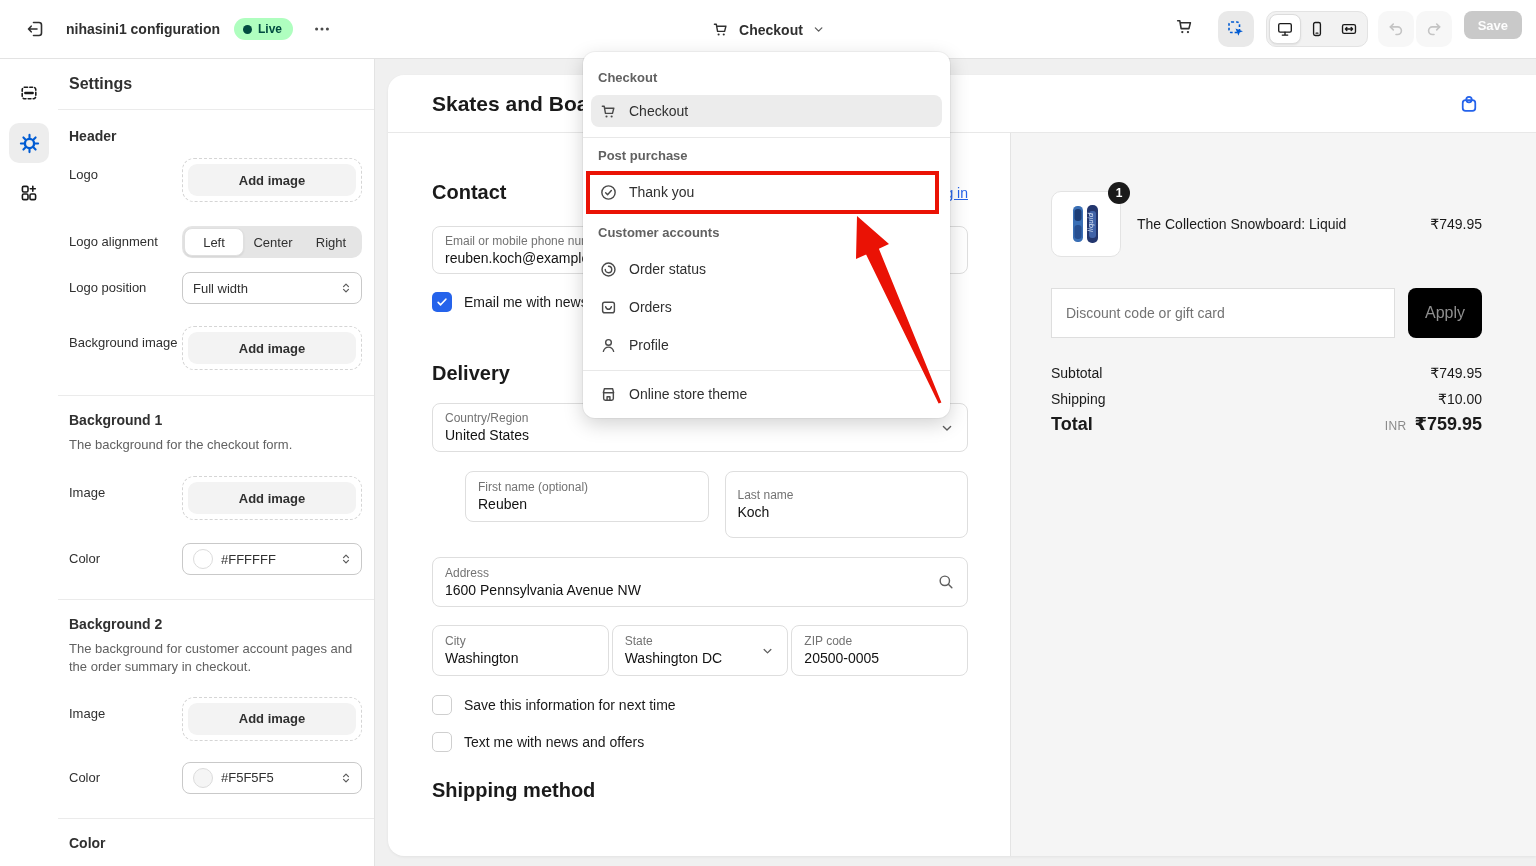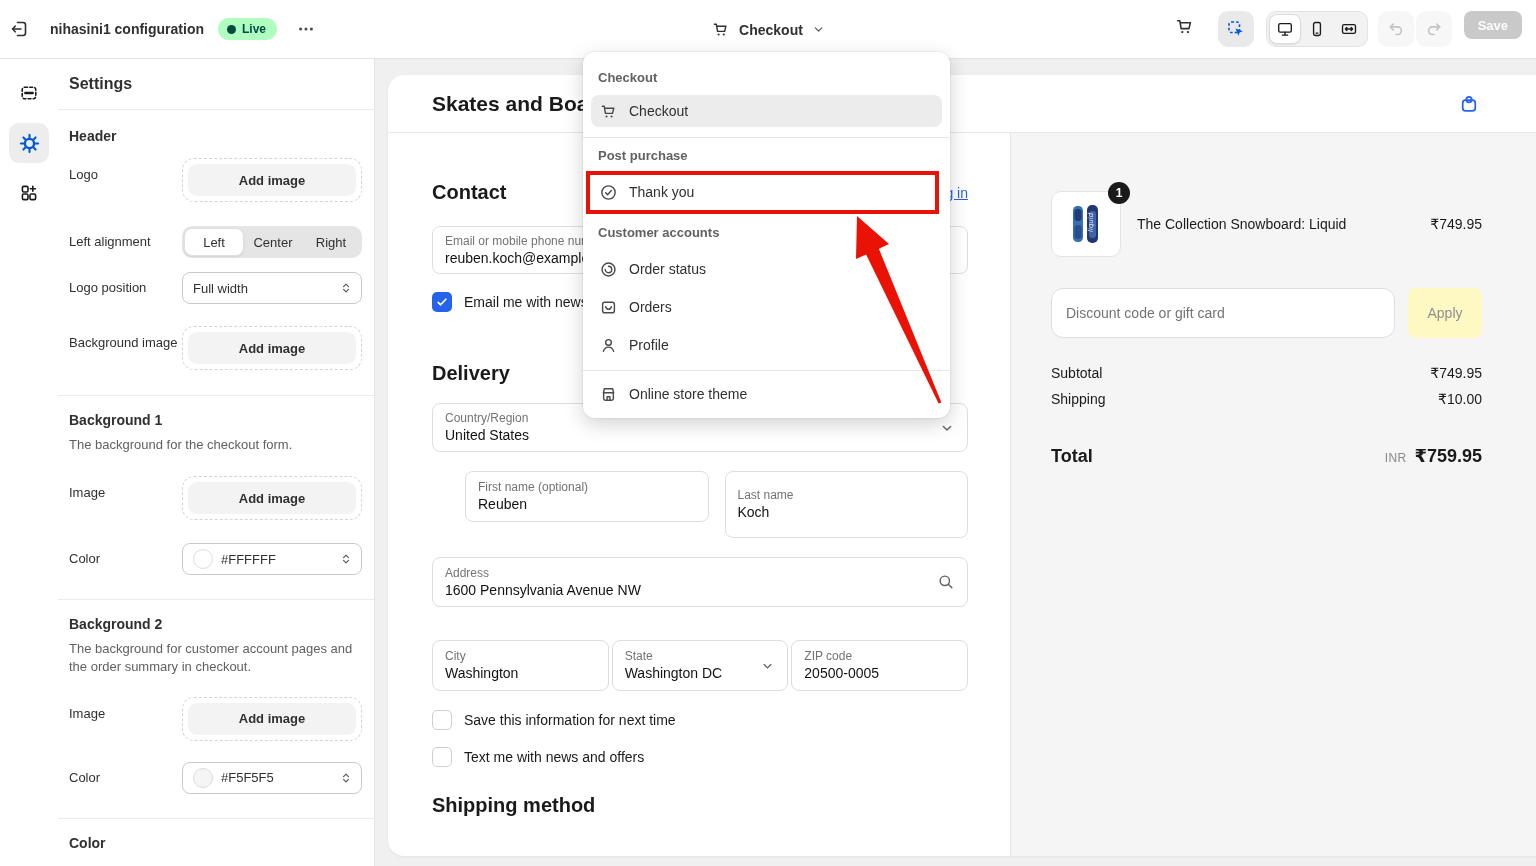--- a/index.html
+++ b/index.html
@@ -10,21 +10,21 @@
     -webkit-font-smoothing:antialiased;
   }
   svg { display:block; }
 
   
   .topbar {
     position:absolute; left:0; top:0; width:1536px; height:59px;
     background:#fff; border-bottom:1px solid #e3e3e3;
     display:flex; align-items:center; z-index:10;
   }
-  .tb-left { display:flex; align-items:center; gap:14px; padding-left:4px; }
+  .tb-left { display:flex; align-items:center; gap:14px; padding-left:20px; }
   .icon-btn { display:flex; align-items:center; justify-content:center; width:30px; height:30px; border-radius:8px; cursor:pointer; color:#4a4a4a; }
   .tb-title { font-size:14px; font-weight:700; color:#303030; margin-left:2px; }
   .live-badge { display:flex; align-items:center; gap:6px; background:#affebf; color:#014b40; font-size:12px; font-weight:600; border-radius:12px; padding:4px 11px 4px 9px; }
   .live-dot { width:9px; height:9px; border-radius:50%; background:#014b40; }
   .tb-center { position:absolute; left:50%; top:0; height:59px; transform:translateX(-50%); display:flex; align-items:center; gap:9px; cursor:pointer; }
   .tb-center .pg-label { font-size:14px; font-weight:700; color:#303030; }
   .tb-right { margin-left:auto; display:flex; align-items:flex-start; padding-right:14px; }
   .seg-group { display:flex; align-items:center; background:#f2f2f2; border:1px solid #e3e3e3; border-radius:10px; height:36px; padding:2px; margin:0 10px 0 12px; }
   .seg { width:32px; height:30px; display:flex; align-items:center; justify-content:center; border-radius:8px; color:#303030; cursor:pointer; }
   .seg.active { background:#fff; border:1px solid #dcdcdc; box-shadow:0 1px 2px rgba(0,0,0,.08); }
@@ -79,40 +79,40 @@
   .tfield .tr-ic { position:absolute; right:12px; top:50%; transform:translateY(-50%); color:#5f5f5f; }
   .email-field { margin-top:22px; height:48px; }
   .chk-row { display:flex; align-items:center; gap:12px; margin-top:18px; font-size:14px; color:#1a1a1a; cursor:pointer; }
   .chk { width:20px; height:20px; border-radius:5px; flex:none; }
   .chk.on { background:#2563eb; display:flex; align-items:center; justify-content:center; }
   .chk.off { background:#fff; border:1px solid #cfcfcf; }
   .delivery-h { margin-top:50px; }
   .f-mt { margin-top:19px; }
   .row2 { display:flex; gap:16px; margin-top:19px;margin-left:33px; }
   .row2 > * { flex:1; }
-  .row3 { display:flex; gap:3px; margin-top:33px;justify-content:flex-end; }
+  .row3 { display:flex; gap:3px; margin-top:18px; }
   .row3 > * { flex:1; }
   .country-field { margin-top:18px; height:49px; }
   .apartment { margin-top:19px; height:51px; }
   .shipping-h { margin-top:27px; }
 
   
   .summary-col { flex:1; background:#f5f5f5; border-left:1px solid #e4e4e4; padding:58px 54px 0 40px; }
   .prod-row { display:flex; align-items:center; }
   .thumb-wrap { position:relative; width:70px; height:66px; flex:none; }
   .thumb { width:70px; height:66px; background:#fff; border:1px solid #e3e3e3; border-radius:10px; display:flex; align-items:center; justify-content:center; }
   .qty-badge { position:absolute; top:-9px; right:-9px; width:22px; height:22px; border-radius:50%; background:#1a1a1a; color:#fff; font-size:12px; font-weight:600; display:flex; align-items:center; justify-content:center; }
   .prod-title { flex:1; margin-left:16px; font-size:14px; color:#1a1a1a; }
   .prod-price { font-size:14px; color:#1a1a1a; }
   .discount-row { display:flex; gap:13px; margin-top:31px; }
-  .discount-input { flex:1; background:#fff; border:1px solid #dedede; border-radius:12px; height:50px; display:flex; align-items:center; padding:0 14px; font-size:14px; color:#737373; cursor:text; }
-  .apply-btn { width:74px; height:50px; border-radius:8px; background:#fef9c3; color:#8f8f8f; font-size:14px; display:flex; align-items:center; justify-content:center; cursor:default; }
+  .discount-input { flex:1; background:#fff; border:1px solid #dedede; border-radius:0; height:50px; display:flex; align-items:center; padding:0 14px; font-size:14px; color:#737373; cursor:text; }
+  .apply-btn { width:74px; height:50px; border-radius:8px; background:#000000; color:#8f8f8f; font-size:16px; display:flex; align-items:center; justify-content:center; cursor:default; }
   .tot-row { display:flex; justify-content:space-between; font-size:14px; color:#1a1a1a; margin-top:10px; }
   .tot-row.first { margin-top:27px; }
-  .grand { display:flex; justify-content:space-between; align-items:baseline; margin-top:38px; }
+  .grand { display:flex; justify-content:space-between; align-items:baseline; margin-top:6px; }
   .grand .lbl { font-size:18px; font-weight:700; }
   .grand .right { display:flex; align-items:baseline; gap:8px; }
   .grand .cur { font-size:12px; color:#8a8a8a; letter-spacing:.3px; }
   .grand .val { font-size:18px; font-weight:700; }
 
   
   .popover { position:absolute; left:583px; top:52px; width:367px; background:#fff; border-radius:12px; box-shadow:0 6px 20px rgba(0,0,0,.18), 0 0 0 1px rgba(0,0,0,.04); z-index:50; padding:8px 0 7px; }
   .pop-label { padding:10px 15px 8px; font-size:13px; font-weight:600; color:#616161; }
   .pop-item { margin:2px 8px 0; height:32px; border-radius:8px; display:flex; align-items:center; gap:11px; padding:0 8px; font-size:14px; color:#303030; cursor:pointer; }
   .pop-item .pi-ic { color:#4a4a4a; flex:none; display:flex; }
@@ -244,21 +244,21 @@
   <div class="sec-title" style="margin-top:18px">Header</div>
 
   <div class="srow">
     <span class="slabel">Logo</span>
     <span class="sctrl add-image-wrap">
       <span class="add-image-btn">Add image</span>
     </span>
   </div>
 
   <div class="srow" style="margin-top:24px">
-    <span class="slabel" style="padding-top:7px">Left alignment</span>
+    <span class="slabel" style="padding-top:7px">Logo alignment</span>
     <span class="sctrl segmented">
       <span class="opt sel">Left</span>
       <span class="opt">Center</span>
       <span class="opt">Right</span>
     </span>
   </div>
 
   <div class="srow" style="">
     <span class="slabel" style="padding-top:7px">Logo position</span>
     <span class="sctrl sel-box">

